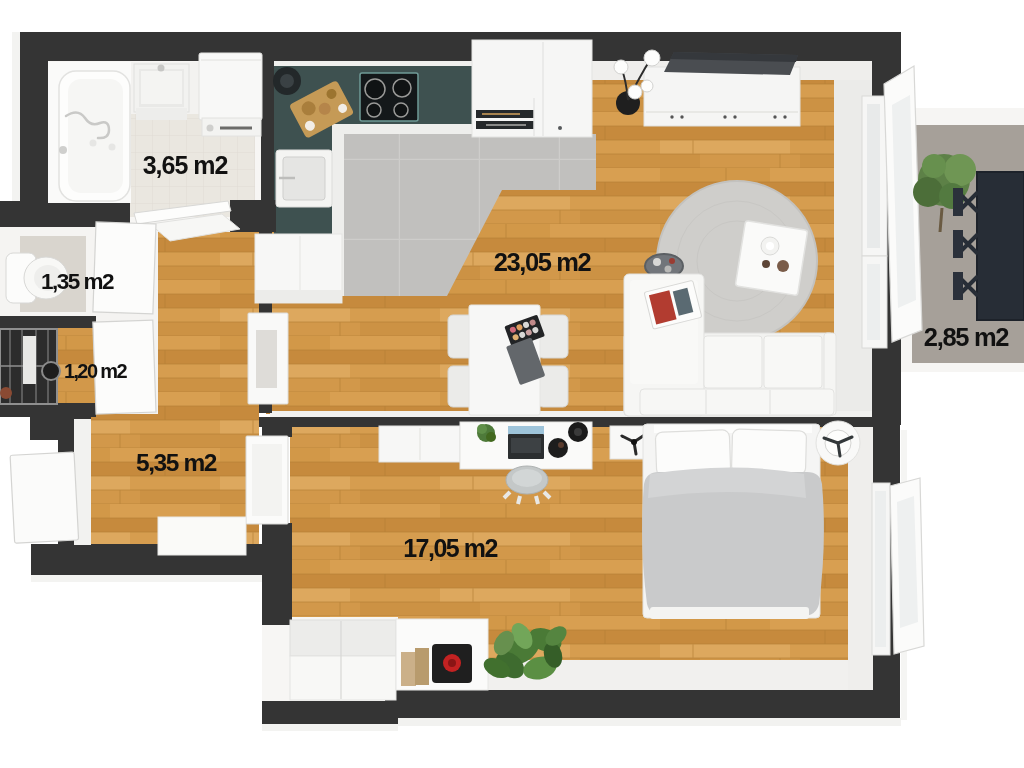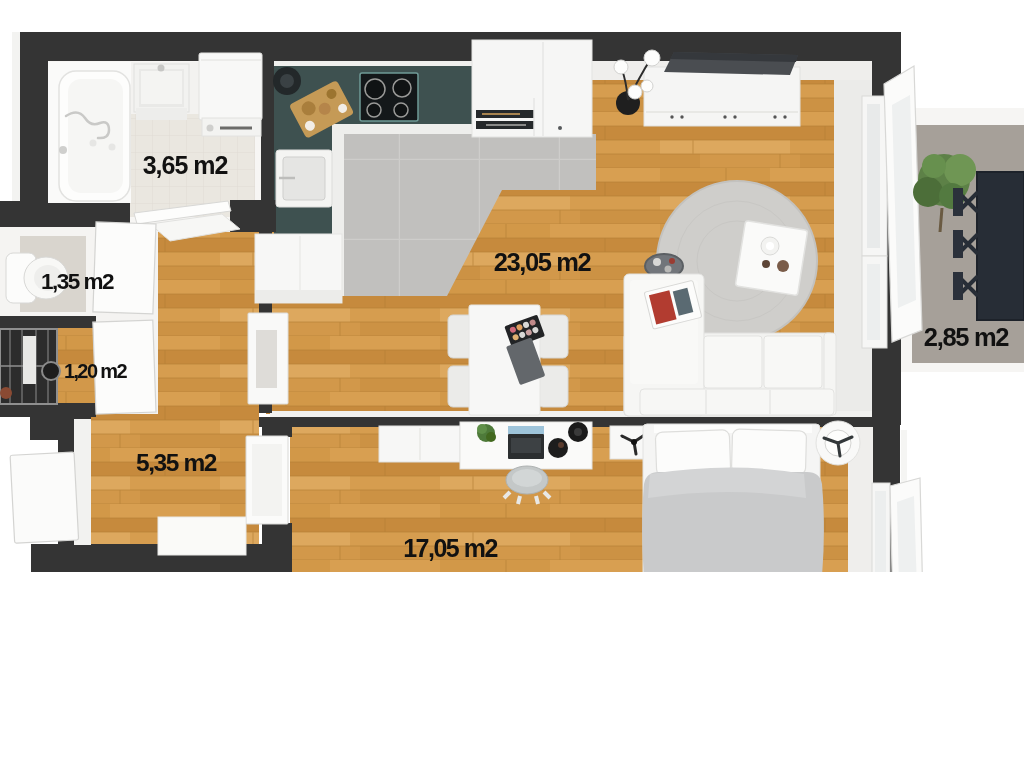--- a/index.html
+++ b/index.html
@@ -1,16 +1,16 @@
 <!DOCTYPE html>
 <html><head>
 <meta charset="utf-8">
 <style>
   html,body{margin:0;padding:0;background:#fff;}
-  #stage{width:1024px;height:572px;position:relative;overflow:hidden;}
+  #stage{width:1024px;height:768px;position:relative;overflow:hidden;}
   text{font-family:"Liberation Sans",sans-serif;font-weight:bold;fill:#111;}
 </style>
 </head>
 <body>
 <div id="stage">
 <svg width="1024" height="768" viewBox="0 0 1024 768">
 <defs>
   <pattern id="wood" width="220" height="56" patternUnits="userSpaceOnUse">
     <rect width="220" height="56" fill="#d09748"></rect>
     <rect y="0" width="220" height="14" fill="#d89f51"></rect>

